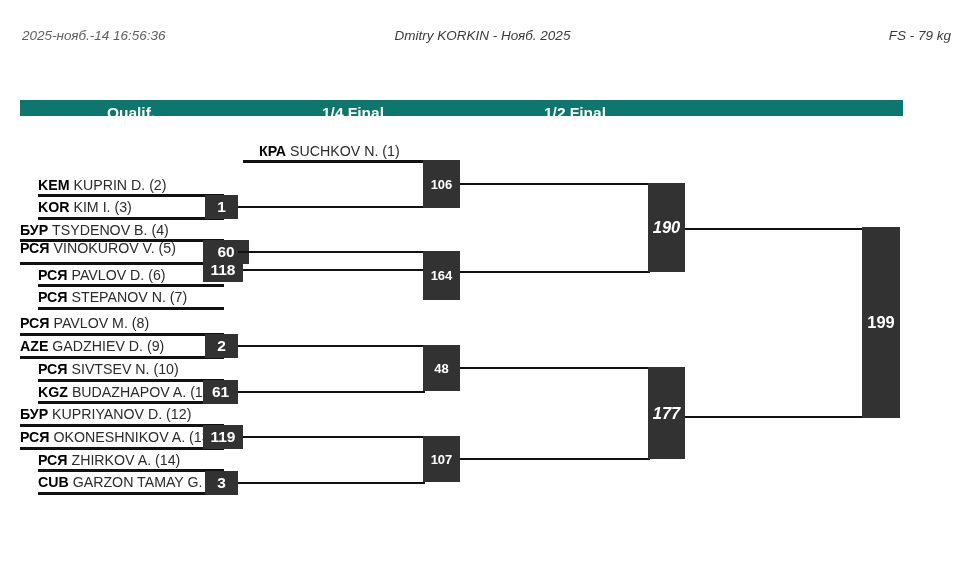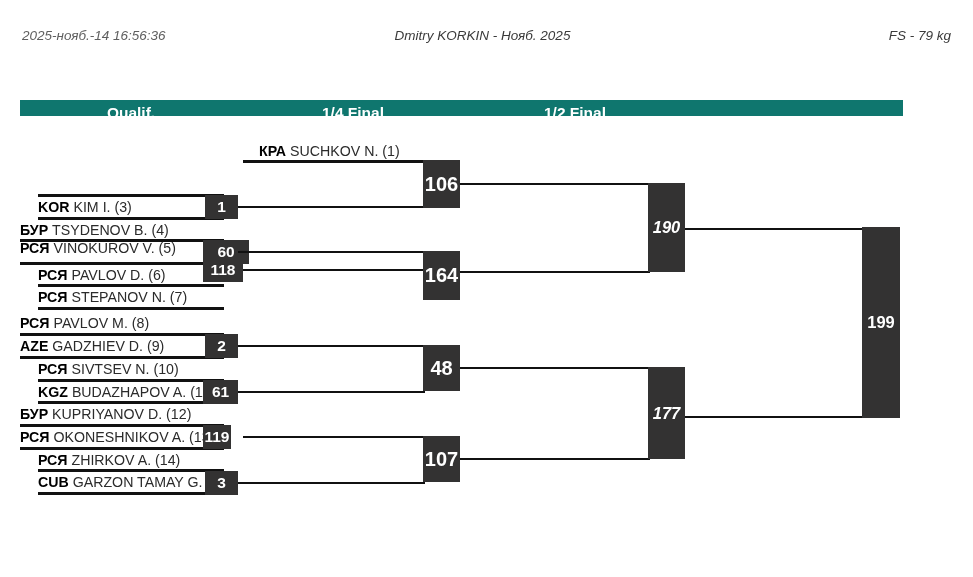--- a/index.html
+++ b/index.html
@@ -103,21 +103,21 @@
     text-align: center;
     white-space: nowrap;
   }
   .score-small {
     height: 24px;
     line-height: 24px;
     font-size: 15.5px;
   }
   .score-qf {
     width: 37px;
-    font-size: 20px;
+    font-size: 13px;
     display: flex;
     align-items: center;
     justify-content: center;
   }
   .score-sf {
     width: 37px;
     font-size: 16.5px;
     display: flex;
     align-items: center;
     justify-content: center;
@@ -147,20 +147,24 @@
 </div>
 
 <div class="bracket">
 
   <div class="entry" style="left:243px; top:141px;margin-left:16px;">
     <span class="abbr">КРА </span>
     <span>SUCHKOV N. (1)</span>
   </div>
   <div class="rule" style="left:243px; top:160px; width:182px;"></div>
 
+  <div class="entry" style="left:38px; top:175px;">
+    <span class="abbr">KEM </span>
+    <span>KUPRIN D. (2)</span>
+  </div>
   <div class="rule" style="left:38px; top:194px; width:186px;"></div>
 
   <div class="entry" style="left:38px; top:197px;">
     <span class="abbr">KOR </span>
     <span>KIM I. (3)</span>
   </div>
   <div class="rule" style="left:38px; top:217px; width:186px;"></div>
 
   <div class="entry" style="left:20px; top:220px;">
     <span class="abbr">БУР </span>
@@ -232,21 +236,21 @@
     <span class="abbr">CUB </span>
     <span>GARZON TAMAY G. (15)</span>
   </div>
   <div class="rule" style="left:38px; top:492px; width:186px;"></div>
 
   <div class="score-box score-small" style="left:205px; top:195px; width:33px;">1</div>
   <div class="score-box score-small" style="left:203px; top:240px; width:46px;">60</div>
   <div class="score-box score-small" style="left:203px; top:258px; width:40px;">118</div>
   <div class="score-box score-small" style="left:205px; top:334px; width:33px;">2</div>
   <div class="score-box score-small" style="left:203px; top:380px; width:35px;">61</div>
-  <div class="score-box score-small" style="left:203px; top:425px; width:28px;">119</div>
+  <div class="score-box score-small" style="left:203px; top:425px; width:40px;">119</div>
   <div class="score-box score-small" style="left:205px; top:471px; width:33px;">3</div>
 
   <div class="hline" style="left:238px; top:206px; width:187px;"></div>
   <div class="hline" style="left:238px; top:251px; width:187px;"></div>
   <div class="hline" style="left:243px; top:269px; width:182px;"></div>
   <div class="hline" style="left:238px; top:345px; width:187px;"></div>
   <div class="hline" style="left:238px; top:391px; width:187px;"></div>
   <div class="hline" style="left:243px; top:436px; width:182px;"></div>
   <div class="hline" style="left:238px; top:482px; width:187px;"></div>
 

